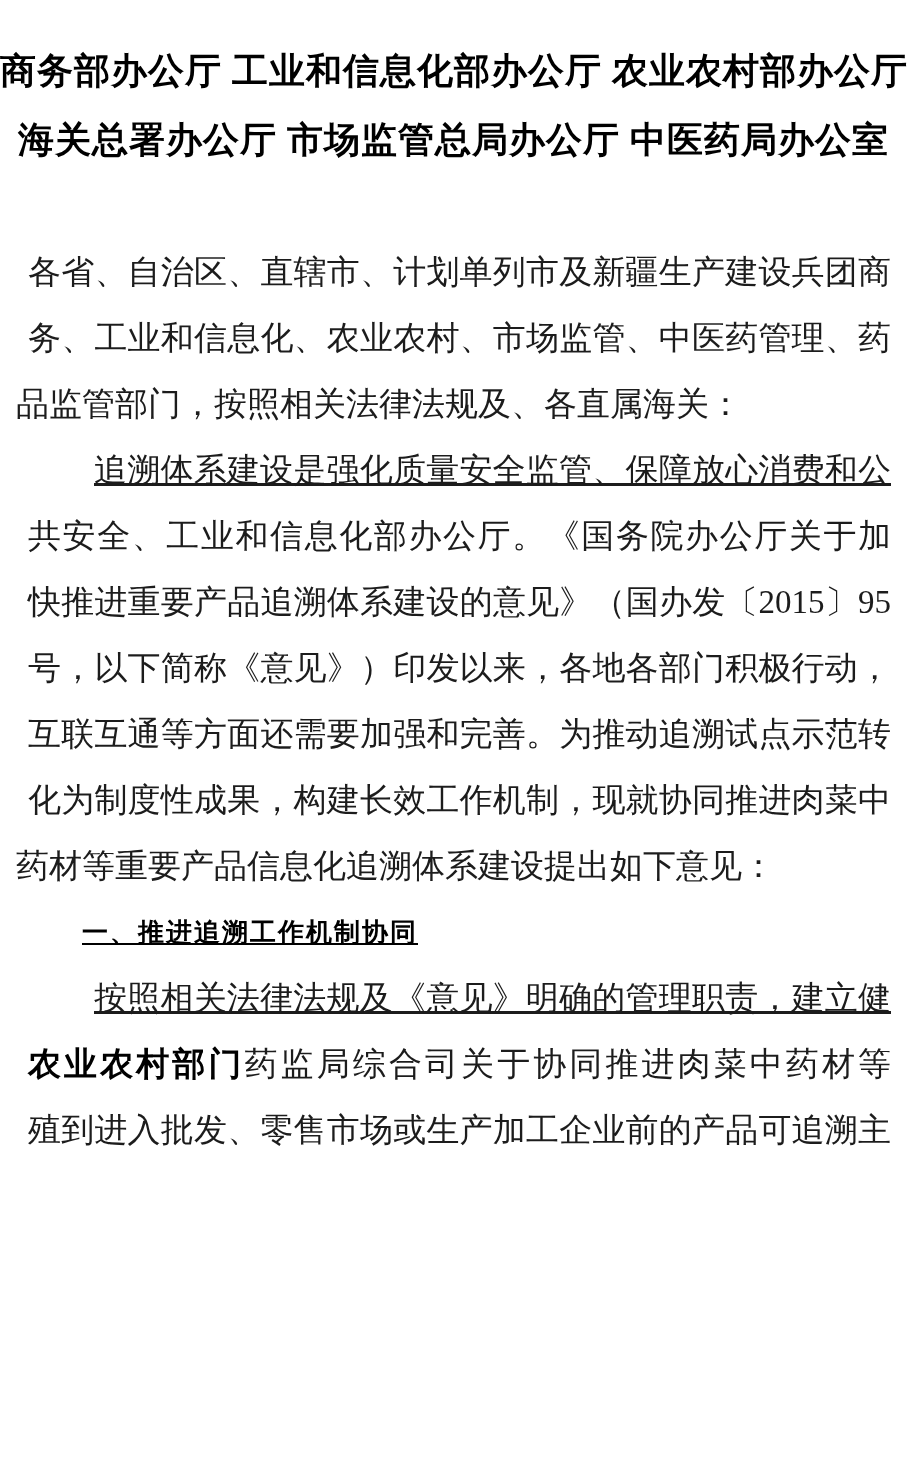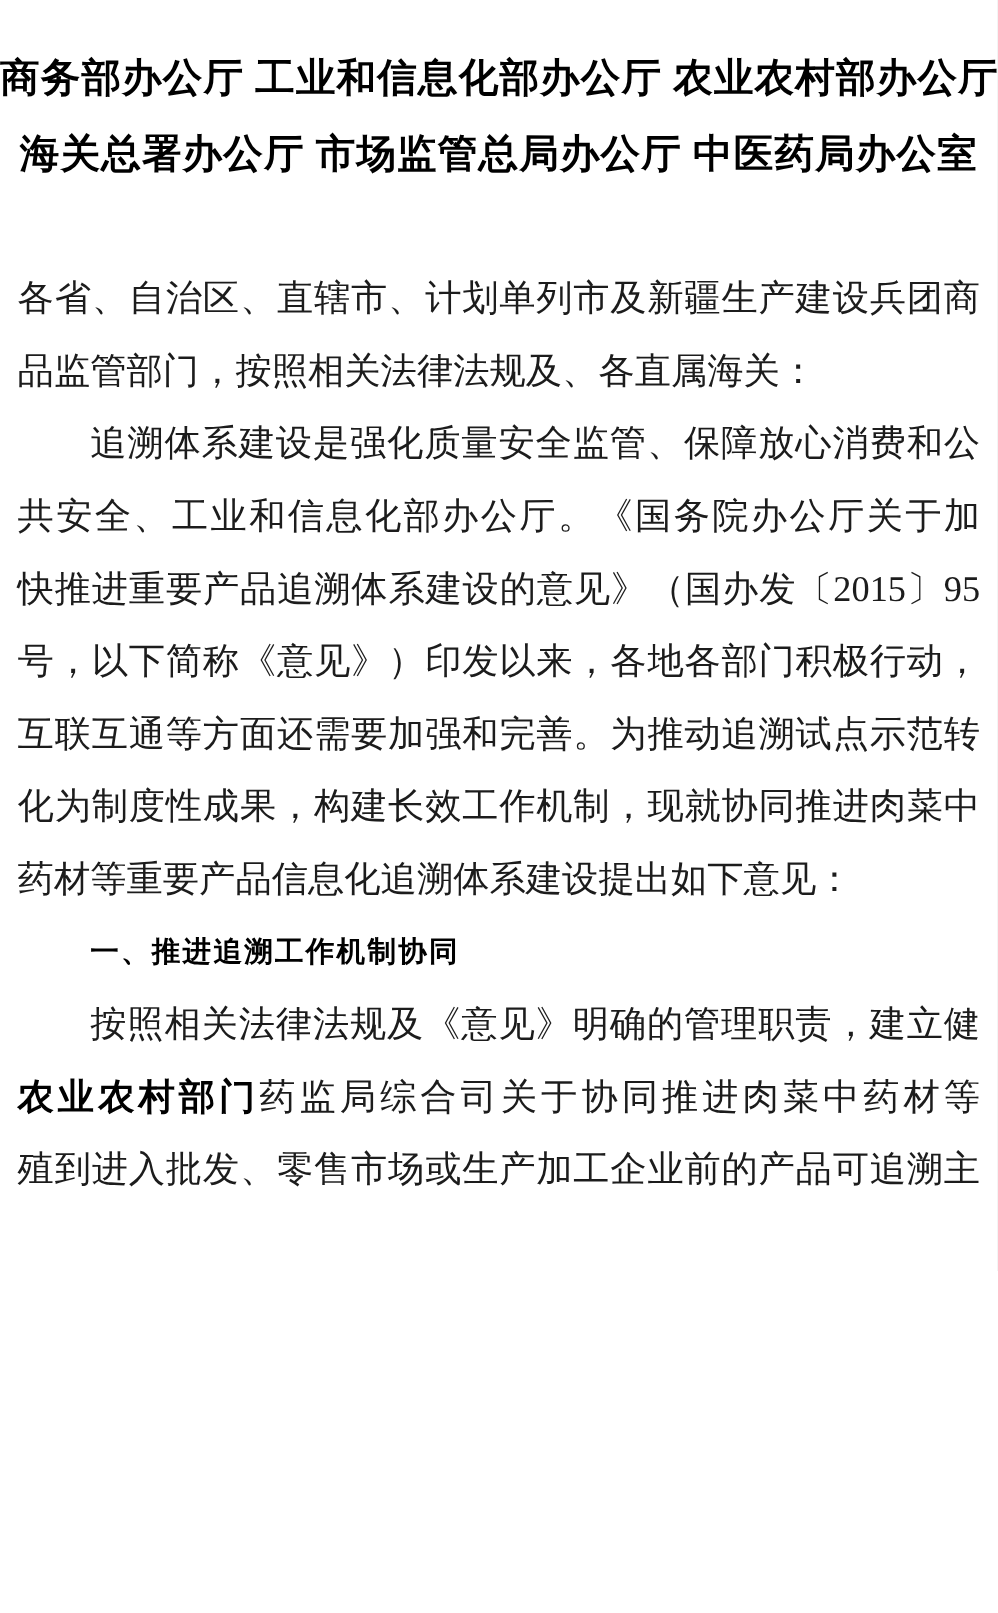--- a/index.html
+++ b/index.html
@@ -40,23 +40,25 @@
     line-height: 66px;
     font-size: 33px;
     padding: 0 16px;
     color: #1c1c1c;
     white-space: nowrap;
     overflow: hidden;
   }
   .full {
     text-align: justify;
     text-align-last: justify;
+    margin-left: 12px;
   }
   .indent {
     padding-left: 82px;
+    text-decoration: underline;
   }
   .section-heading {
     font-family: "DejaVu Sans", "Liberation Sans", sans-serif;
     font-weight: 700;
     font-size: 26px;
     color: #000000;
     letter-spacing: 2px;
   }
   .bold-run {
     font-family: Liberation Mono, monospace;
@@ -70,20 +72,21 @@
 <div class="page">
 
   <div class="title-block">
     <div class="title-line">商务部办公厅 工业和信息化部办公厅 农业农村部办公厅</div>
     <div class="title-line">海关总署办公厅 市场监管总局办公厅 中医药局办公室</div>
   </div>
 
   <div class="body-block">
 
     <div class="body-line full">各省、自治区、直辖市、计划单列市及新疆生产建设兵团商</div>
+    <div class="body-line full">务、工业和信息化、农业农村、市场监管、中医药管理、药</div>
     <div class="body-line">品监管部门，按照相关法律法规及、各直属海关：</div>
 
     <div class="body-line full indent">追溯体系建设是强化质量安全监管、保障放心消费和公</div>
     <div class="body-line full">共安全、工业和信息化部办公厅。《国务院办公厅关于加</div>
     <div class="body-line full">快推进重要产品追溯体系建设的意见》（国办发〔2015〕95</div>
     <div class="body-line full">号，以下简称《意见》）印发以来，各地各部门积极行动，</div>
     <div class="body-line full">互联互通等方面还需要加强和完善。为推动追溯试点示范转</div>
     <div class="body-line full">化为制度性成果，构建长效工作机制，现就协同推进肉菜中</div>
     <div class="body-line">药材等重要产品信息化追溯体系建设提出如下意见：</div>
 

